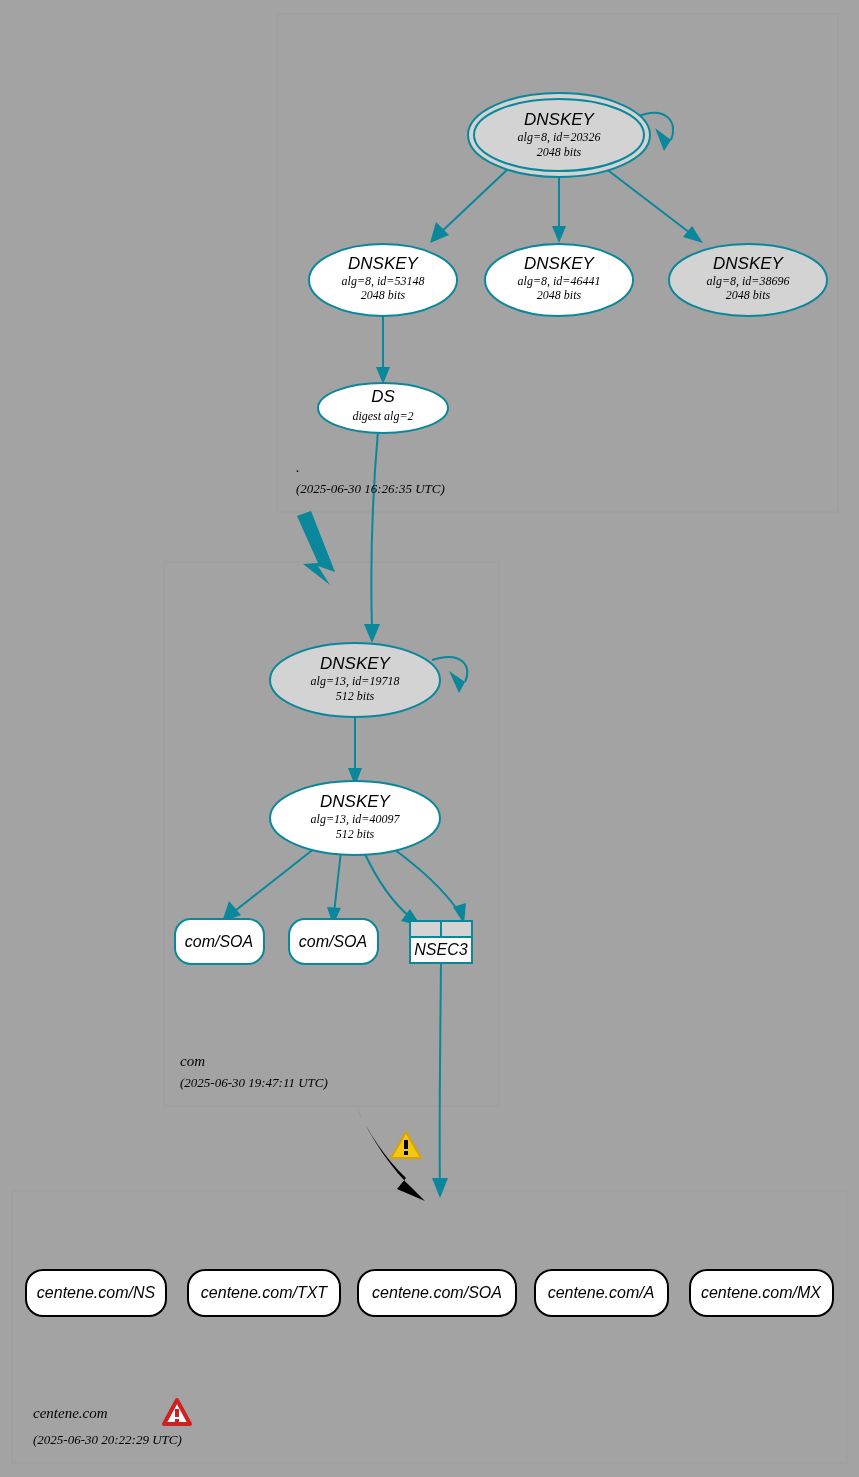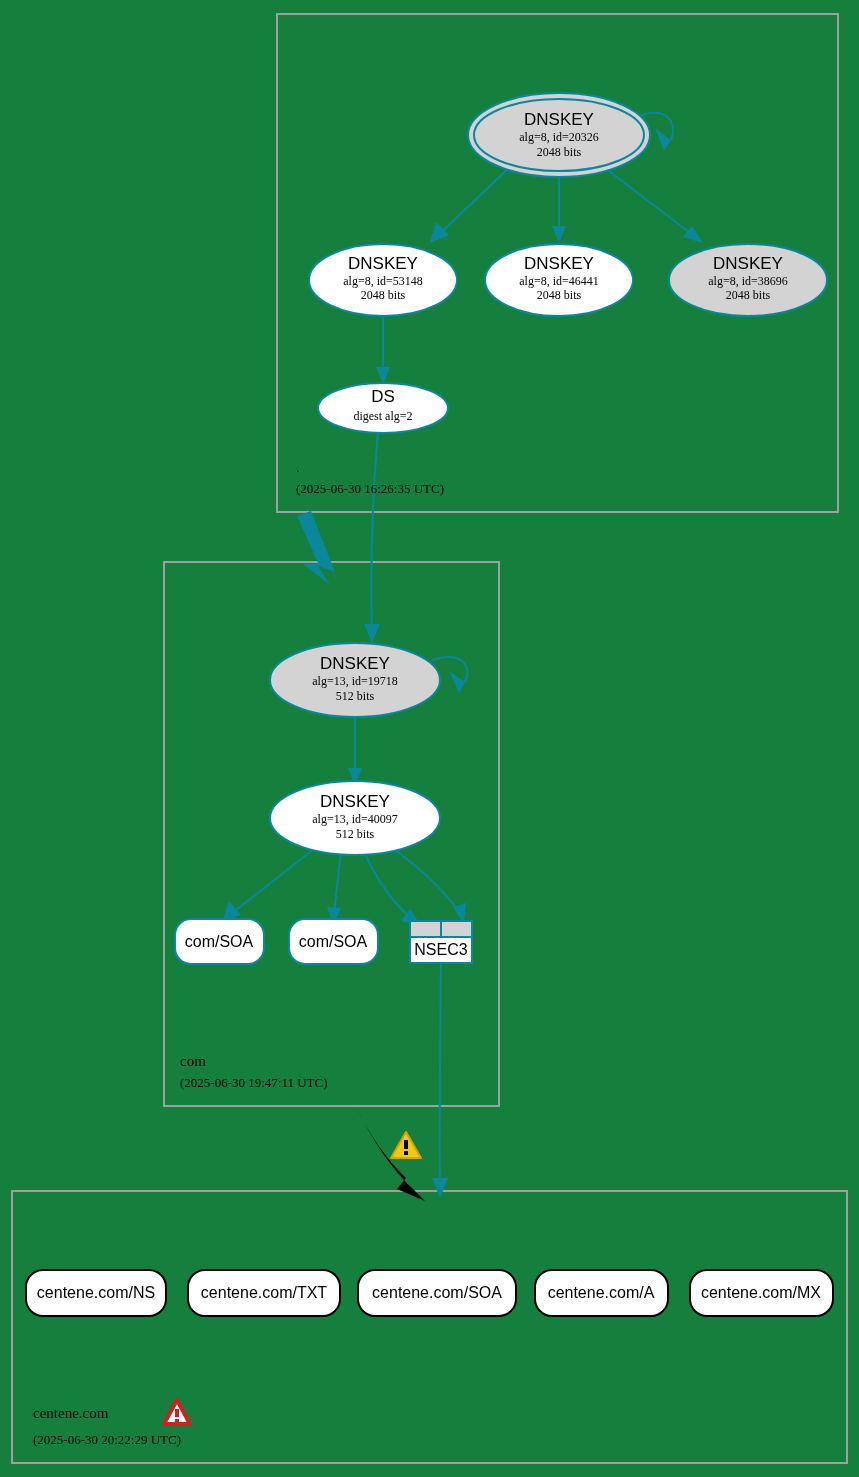--- a/index.html
+++ b/index.html
@@ -7,22 +7,23 @@
     padding: 0;
     background: #ffffff;
   }
   body {
     font-family: "Liberation Sans", sans-serif;
   }
   #canvas {
     position: relative;
     width: 859px;
     height: 1477px;
-    background: #15803d;
+    background: #a3a3a3;
     overflow: hidden;
+    font-style: italic;
   }
   #graph-svg {
     position: absolute;
     left: 0;
     top: 0;
     width: 859px;
     height: 1477px;
   }
   .zone-box {
     fill: none;

